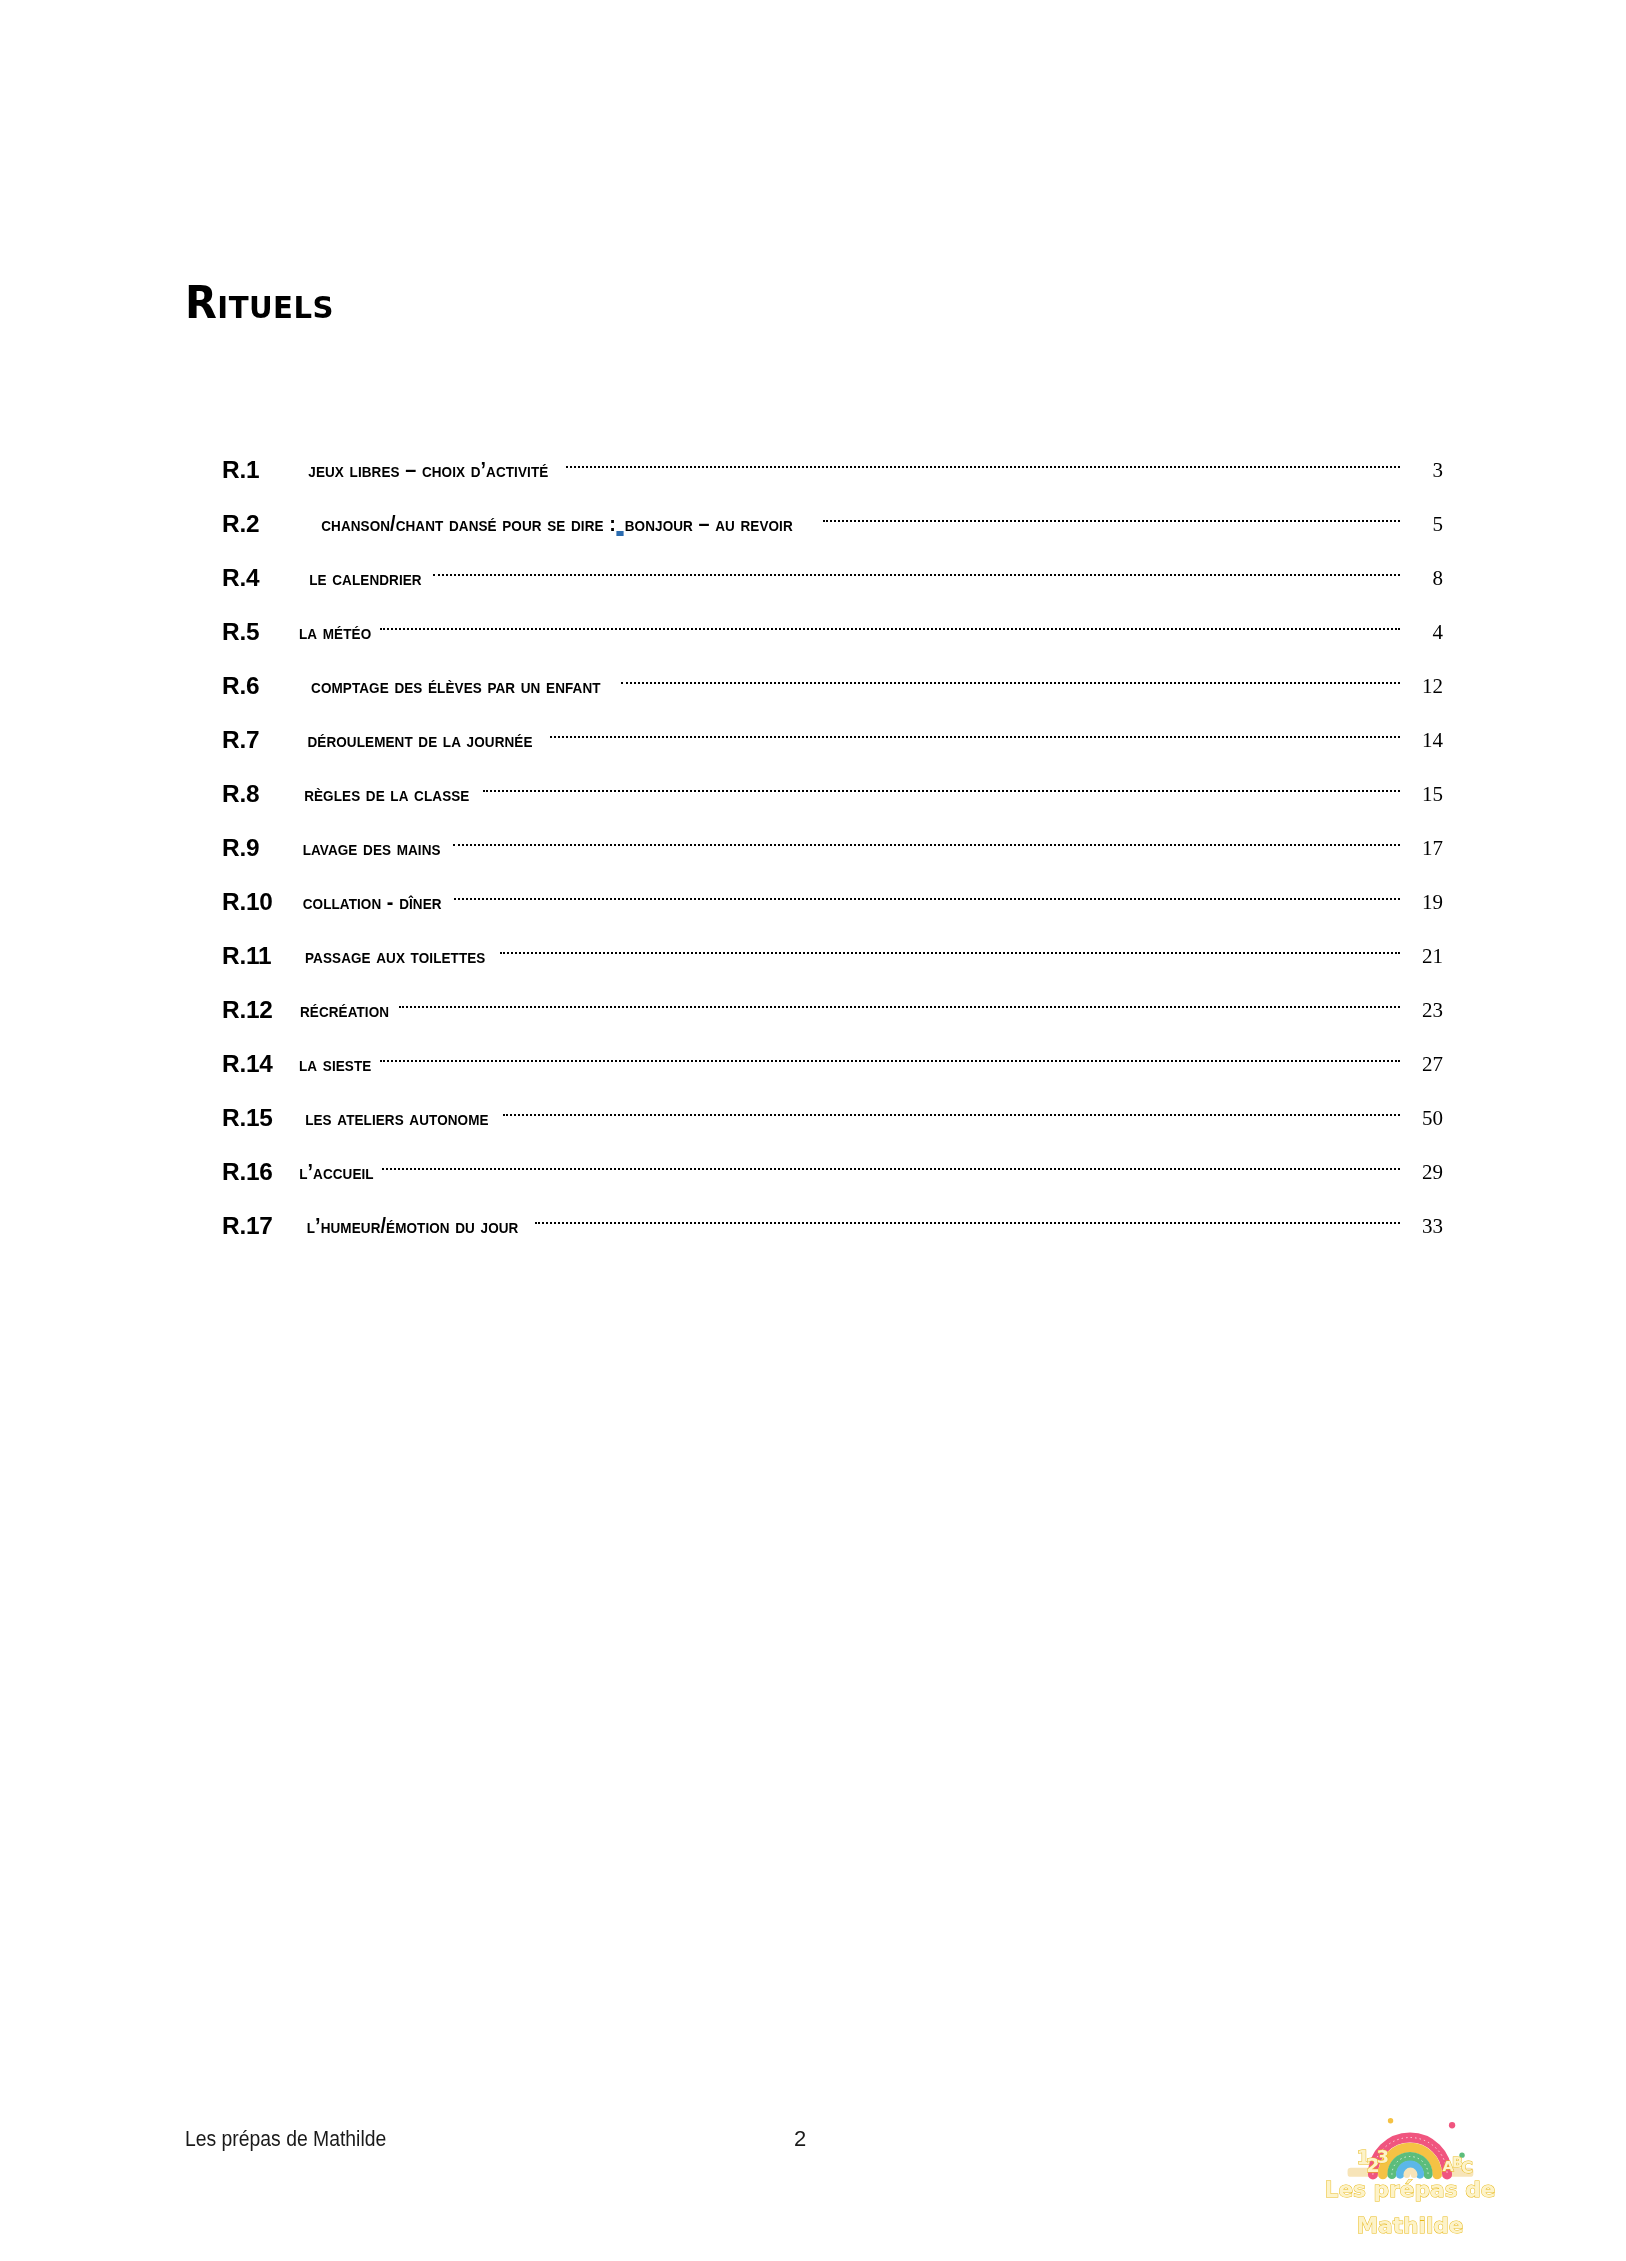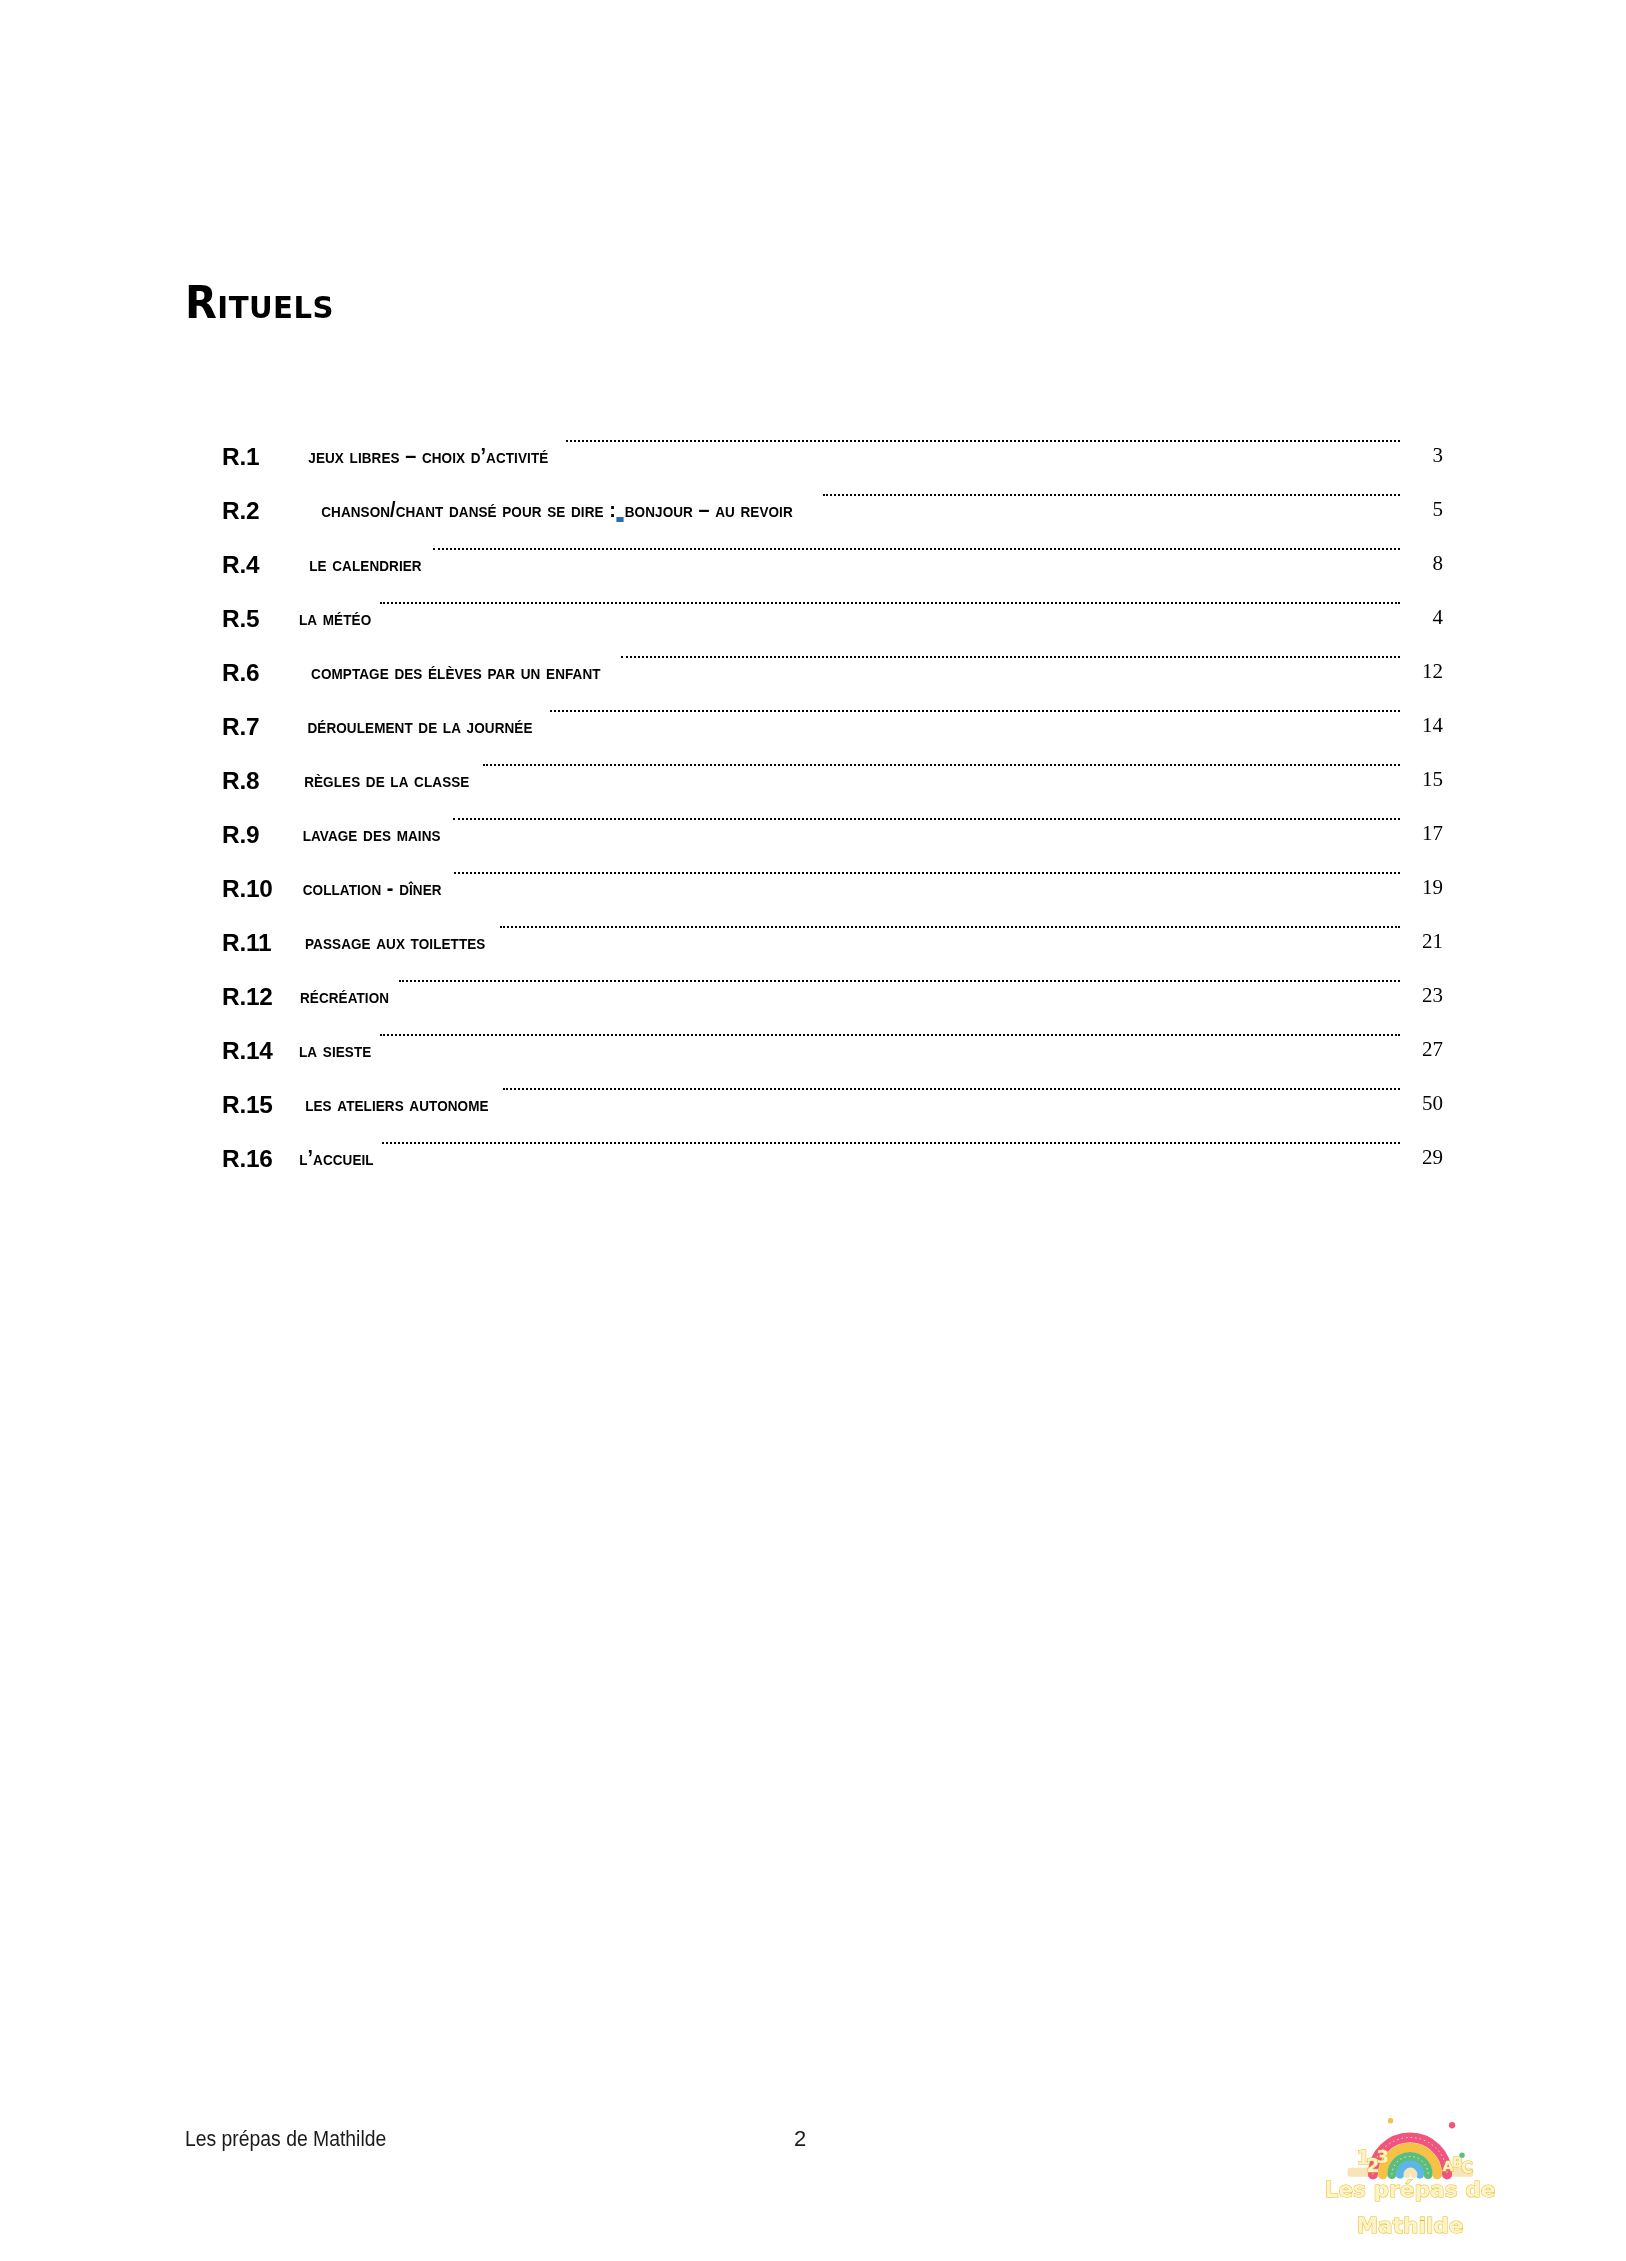--- a/index.html
+++ b/index.html
@@ -36,21 +36,21 @@
 
   
   .toc {
     position: absolute;
     left: 222px;
     top: 443px;
     width: 1221px;
   }
   .toc-row {
     display: flex;
-    align-items: flex-start;
+    align-items: center;
     height: 54px;
     width: 100%;
   }
   .toc-num {
     flex: 0 0 auto;
     width: 73px;
     font-family: "Liberation Sans", sans-serif;
     font-weight: 700;
     font-size: 24.4px;
     color: #000000;
@@ -223,20 +223,26 @@
         <span class="toc-label">Les ateliers autonome</span>
         <span class="toc-leader"></span>
         <span class="toc-page">50</span>
       </div>
       <div class="toc-row">
         <span class="toc-num">R.16</span>
         <span class="toc-label">l’accueil</span>
         <span class="toc-leader"></span>
         <span class="toc-page">29</span>
       </div>
+      <div class="toc-row">
+        <span class="toc-num">R.17</span>
+        <span class="toc-label">L’humeur/émotion du jour</span>
+        <span class="toc-leader"></span>
+        <span class="toc-page">33</span>
+      </div>
     </div>
 
   <div class="footer-text">Les prépas de Mathilde</div>
   <div class="footer-pagenum">2</div>
 
   <div class="logo">
     <svg viewBox="0 0 420 400" xmlns="http://www.w3.org/2000/svg" aria-hidden="true">
 
       <circle cx="167" cy="37" r="6" fill="#f5c244"></circle>
       <circle cx="303" cy="47" r="7" fill="#f0557f"></circle>

